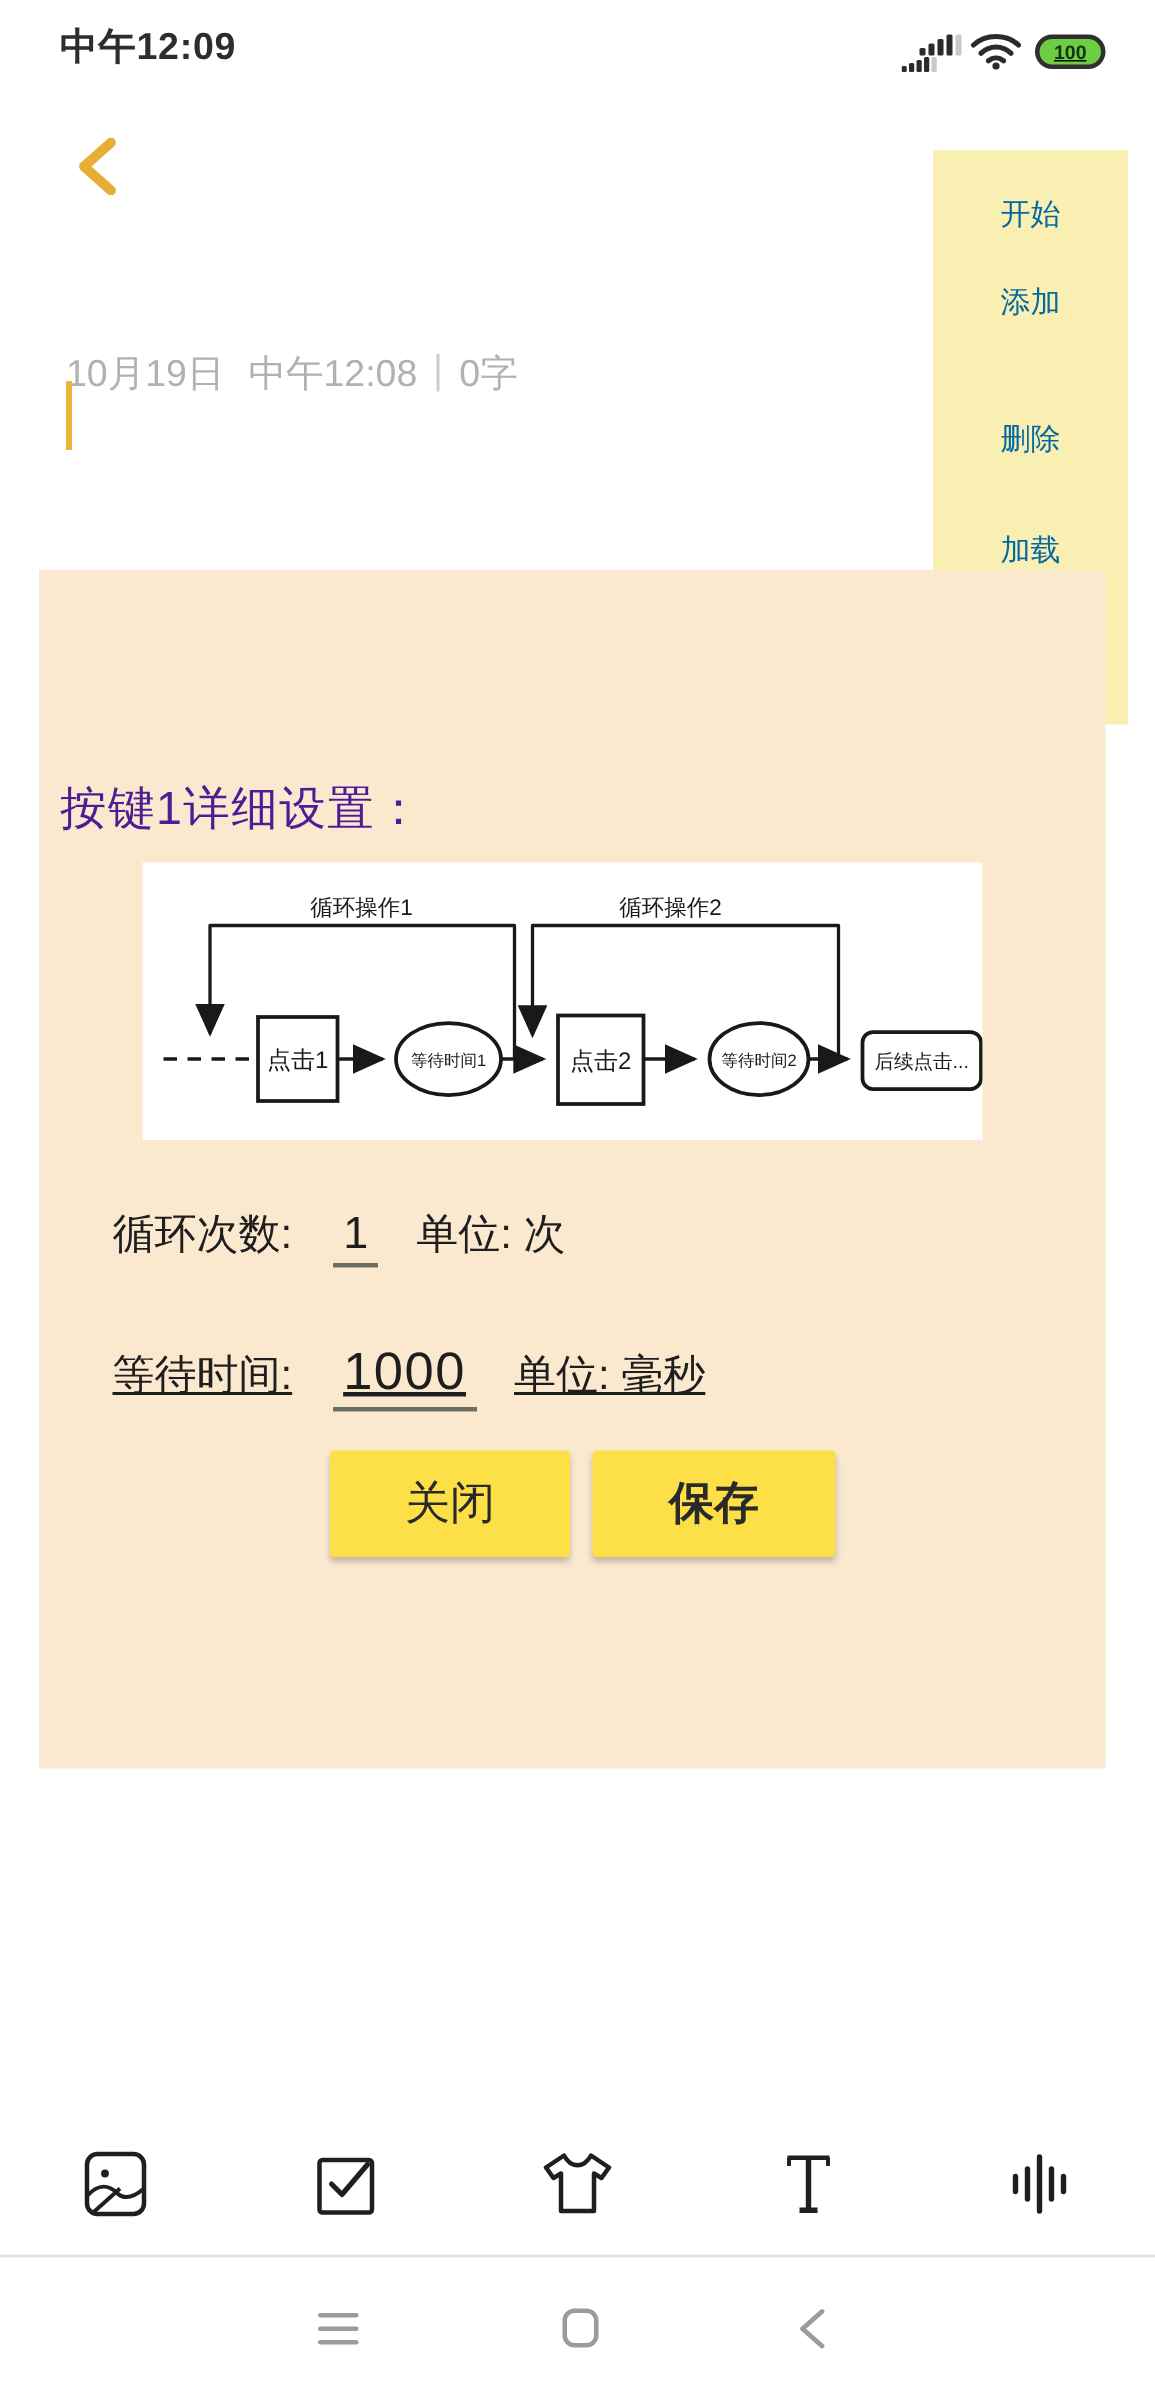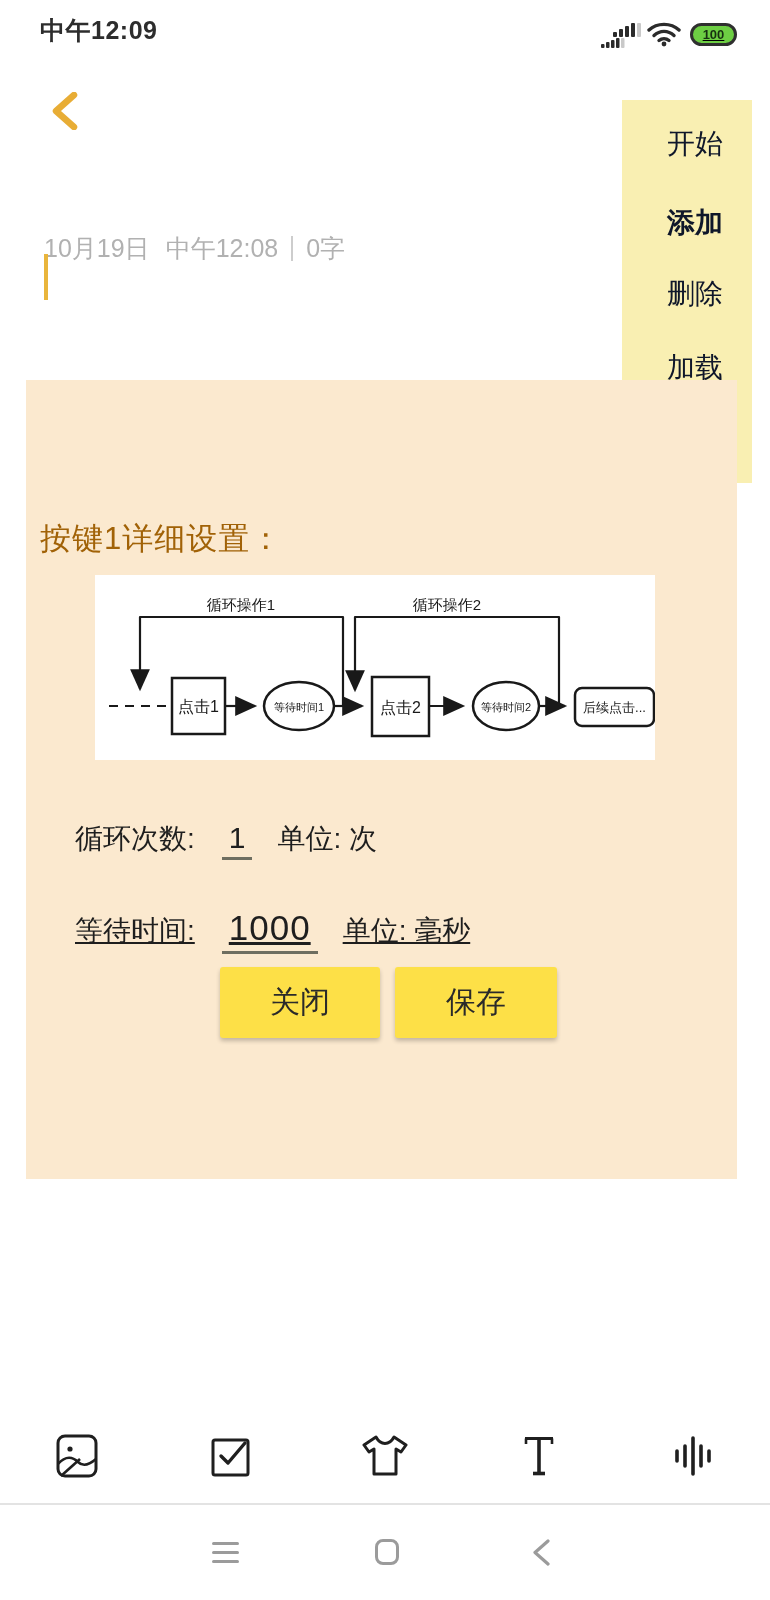--- a/index.html
+++ b/index.html
@@ -17,38 +17,38 @@
   .battery span{font-size:13px;font-weight:700;color:#173011;line-height:1;}
 
   
   .date-row{left:44px;top:196px;display:flex;align-items:center;font-size:25px;color:#b1b1b1;margin-top:36px;}
   .date-row .sep{display:inline-block;width:2px;height:25px;background:#cdcdcd;margin:0 13px;}
   .date-row .d{margin-right:16px;}
   .cursor{left:44px;top:254px;width:4px;height:46px;background:#e9b53c;}
 
   
   .side-menu{left:622px;top:100px;width:130px;height:383px;background:#f9efb2;z-index:1;}
-  .side-menu .mi{position:absolute;left:45px;font-size:28px;color:#0f172a;line-height:31px;white-space:nowrap;}
+  .side-menu .mi{position:absolute;left:45px;font-size:20px;color:#0369a1;line-height:31px;white-space:nowrap;}
 
   
   .dialog{left:26px;top:380px;width:711px;height:799px;background:#fbe9cf;z-index:2;}
-  .dlg-title{left:14px;top:138px;font-size:31px;color:#a16207;letter-spacing:1px;}
+  .dlg-title{left:14px;top:138px;font-size:31px;color:#4c1d95;letter-spacing:1px;}
   .flowchart{left:69px;top:195px;width:560px;height:185px;background:#ffffff;}
   .row{display:flex;align-items:baseline;color:#1e1e1e;white-space:nowrap;gap:11px;}
   .row1{left:49px;top:424px;}
   .row2{left:49px;top:516px;text-decoration:underline;}
   .row .lbl{font-size:28px;}
   .row .val{display:inline-block;border-bottom:3px solid #6e6e60;padding:0 7px 3px 7px;margin-left:16px;
     font-size:30px;text-align:center;min-width:14px;line-height:1.1;}
   .row2 .val{font-size:35px;letter-spacing:1px;}
-  .row .unit{font-size:28px;margin-left:14px;margin-top:16px;}
+  .row .unit{font-size:28px;margin-left:14px;}
   .dlg-btn{position:absolute;top:587px;height:71px;background:#fde047;border:none;border-radius:3px;
     font-family:inherit;font-size:30px;color:#2a2a2a;box-shadow:0 3px 4px rgba(0,0,0,.22);cursor:pointer;}
   .btn-close{left:194px;width:160px;}
-  .btn-save{left:369px;width:162px;}
+  .btn-save{left:369px;width:162px;font-weight:bold;}
 
   
   .fc-text{font-family:"Liberation Sans","DejaVu Sans",sans-serif;fill:#191919;}
 
   
   .toolbar{left:0;top:1430px;width:770px;height:52px;display:flex;}
   .tb-cell{flex:1;display:flex;align-items:center;justify-content:center;}
 
   
   .nav-divider{left:0;top:1503px;width:770px;height:2px;background:#e3e3e3;}
@@ -99,21 +99,21 @@
   <span class="d">10月19日</span>
   <span>中午12:08</span>
   <span class="sep"></span>
   <span>0字</span>
 </div>
 
 <div class="abs cursor"></div>
 
 <div class="abs side-menu">
   <span class="mi" style="top:28px;">开始</span>
-  <span class="mi" style="top:107px;font-weight:bold;">添加</span>
+  <span class="mi" style="top:87px;">添加</span>
   <span class="mi" style="top:178px;">删除</span>
   <span class="mi" style="top:252px;">加载</span>
 </div>
 
 <div class="abs dialog">
 
   <div class="abs dlg-title">按键1详细设置：</div>
 
   <div class="abs flowchart">
     <svg width="560" height="185" viewBox="0 0 560 185">

